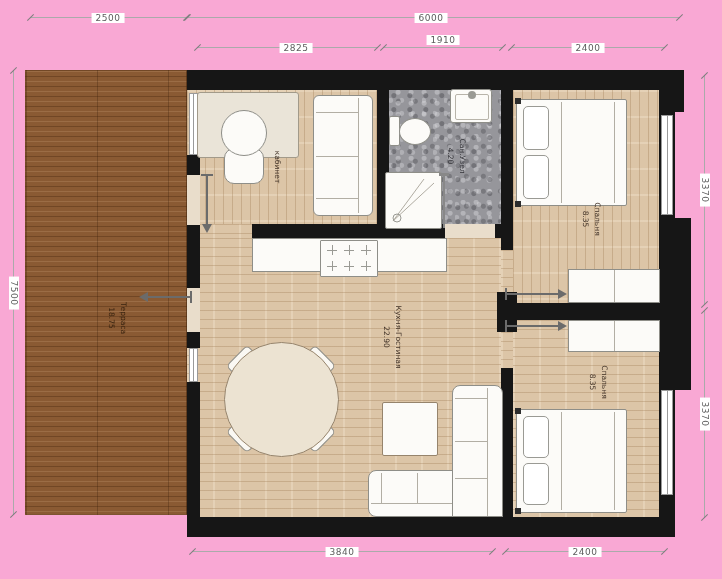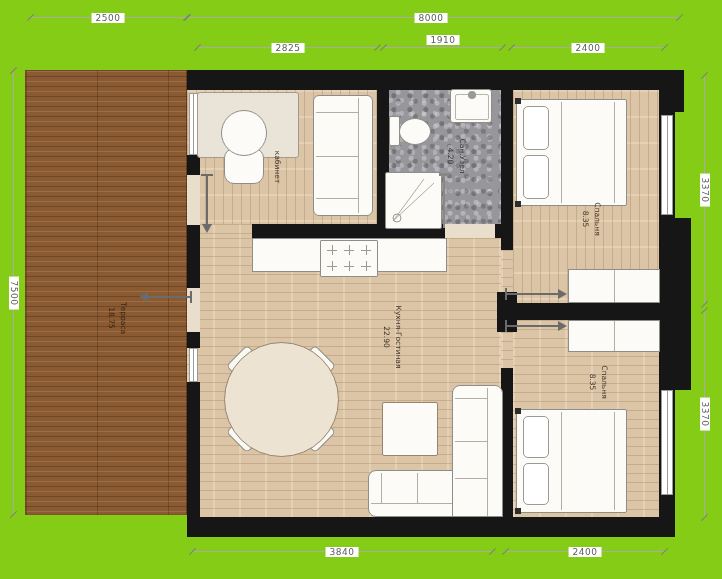--- a/index.html
+++ b/index.html
@@ -1,16 +1,16 @@
 <!DOCTYPE html>
 <html><head>
 <meta charset="utf-8">
 <style>
   html,body{margin:0;padding:0;background:#fff;}
-  .plan{position:relative;width:722px;height:579px;background:#84cc16;overflow:hidden;
+  .plan{position:relative;width:722px;height:579px;background:#f9a8d4;overflow:hidden;
         font-family:"DejaVu Sans","Liberation Sans",sans-serif;}
   .wall{position:absolute;background:#161616;}
   
   .floor-terrace{position:absolute;background-color:#8a5a33;
     background-image:
       repeating-linear-gradient(90deg, rgba(50,25,5,.28) 0 1px, transparent 1px 71px),
       repeating-linear-gradient(180deg, rgba(255,224,178,.14) 0 1px, transparent 1px 5px, rgba(70,38,12,.38) 5px 6px, transparent 6px 10px);
     border:1px solid rgba(70,40,15,.35);box-sizing:border-box;}
   .floor-wood-v{position:absolute;background-color:#dcc5a7;
     background-image:repeating-linear-gradient(90deg, rgba(150,113,72,.30) 0 1px, transparent 1px 9px),
@@ -189,24 +189,24 @@
   <div class="furn" style="left:568px;top:269px;width:92px;height:34px;border-radius:0">
     <i class="fl" style="left:45px;top:0;width:1px;height:32px"></i>
   </div>
   <div class="furn" style="left:568px;top:320px;width:92px;height:32px;border-radius:0">
     <i class="fl" style="left:45px;top:0;width:1px;height:30px"></i>
   </div>
 
   <div class="dim-h" style="left:30px;top:17px;width:157px"></div>
   <div class="dim-label" style="left:108px;top:18px">2500</div>
   <div class="dim-h" style="left:187px;top:17px;width:493px"></div>
-  <div class="dim-label" style="left:431px;top:18px">8000</div>
+  <div class="dim-label" style="left:431px;top:18px">6000</div>
 
   <div class="dim-h" style="left:197px;top:47px;width:181px"></div>
-  <div class="dim-label" style="left:288px;top:48px">2825</div>
+  <div class="dim-label" style="left:296px;top:48px">2825</div>
   <div class="dim-h" style="left:383px;top:47px;width:120px"></div>
   <div class="dim-label" style="left:443px;top:40px">1910</div>
   <div class="dim-h" style="left:511px;top:47px;width:154px"></div>
   <div class="dim-label" style="left:588px;top:48px">2400</div>
 
   <div class="dim-v" style="left:13px;top:70px;height:445px"></div>
   <div class="dim-label vert" style="left:14px;top:293px">7500</div>
 
   <div class="dim-v" style="left:704px;top:75px;height:230px"></div>
   <div class="dim-label vert" style="left:705px;top:190px">3370</div>

